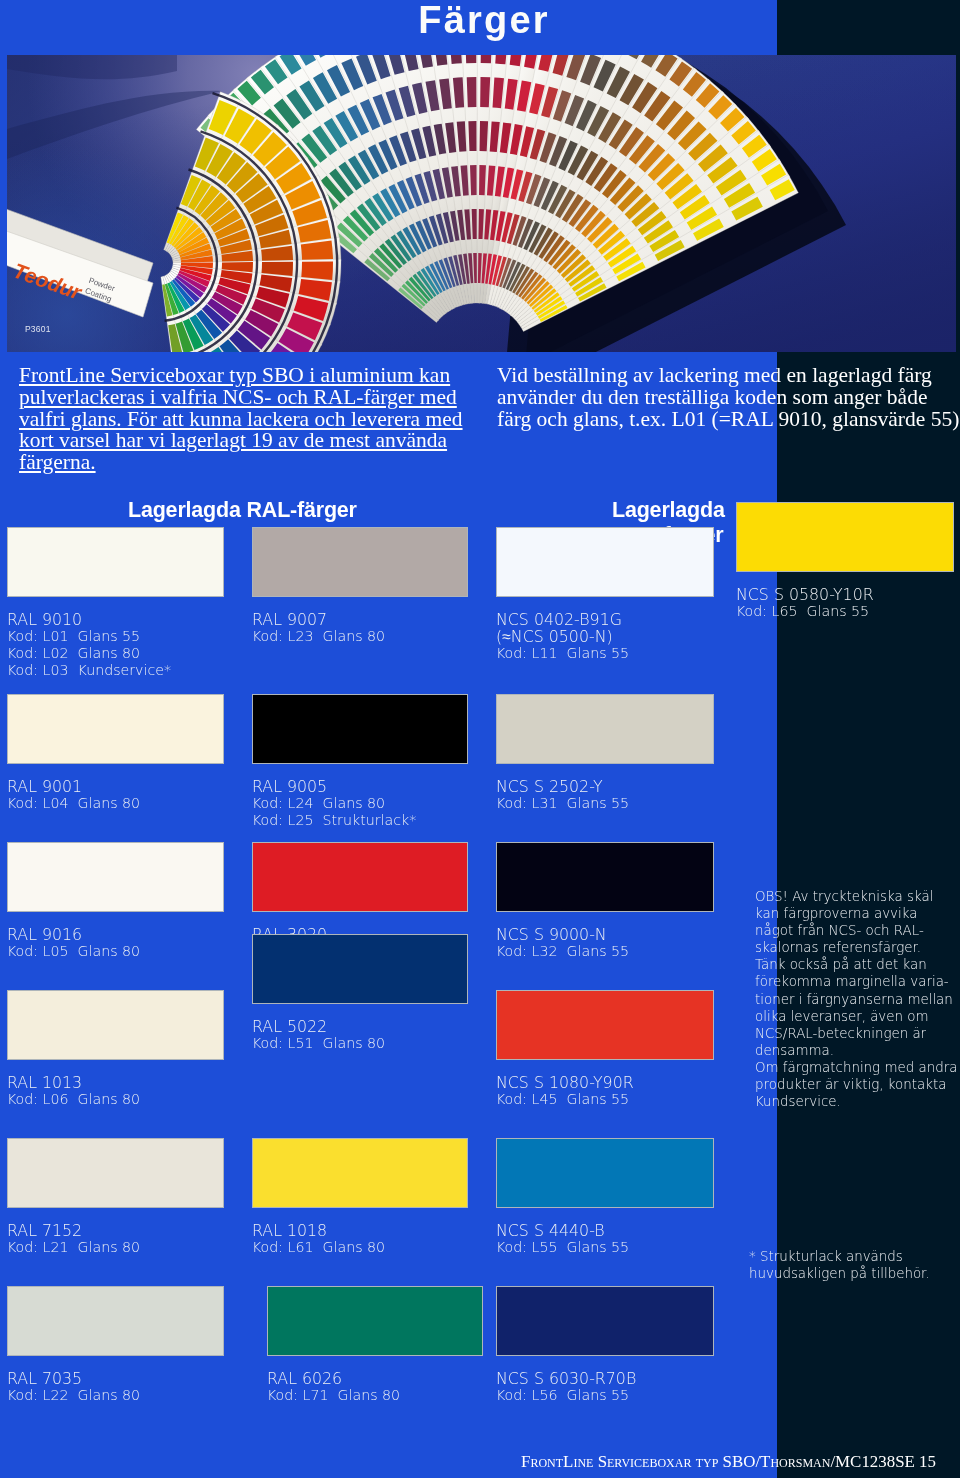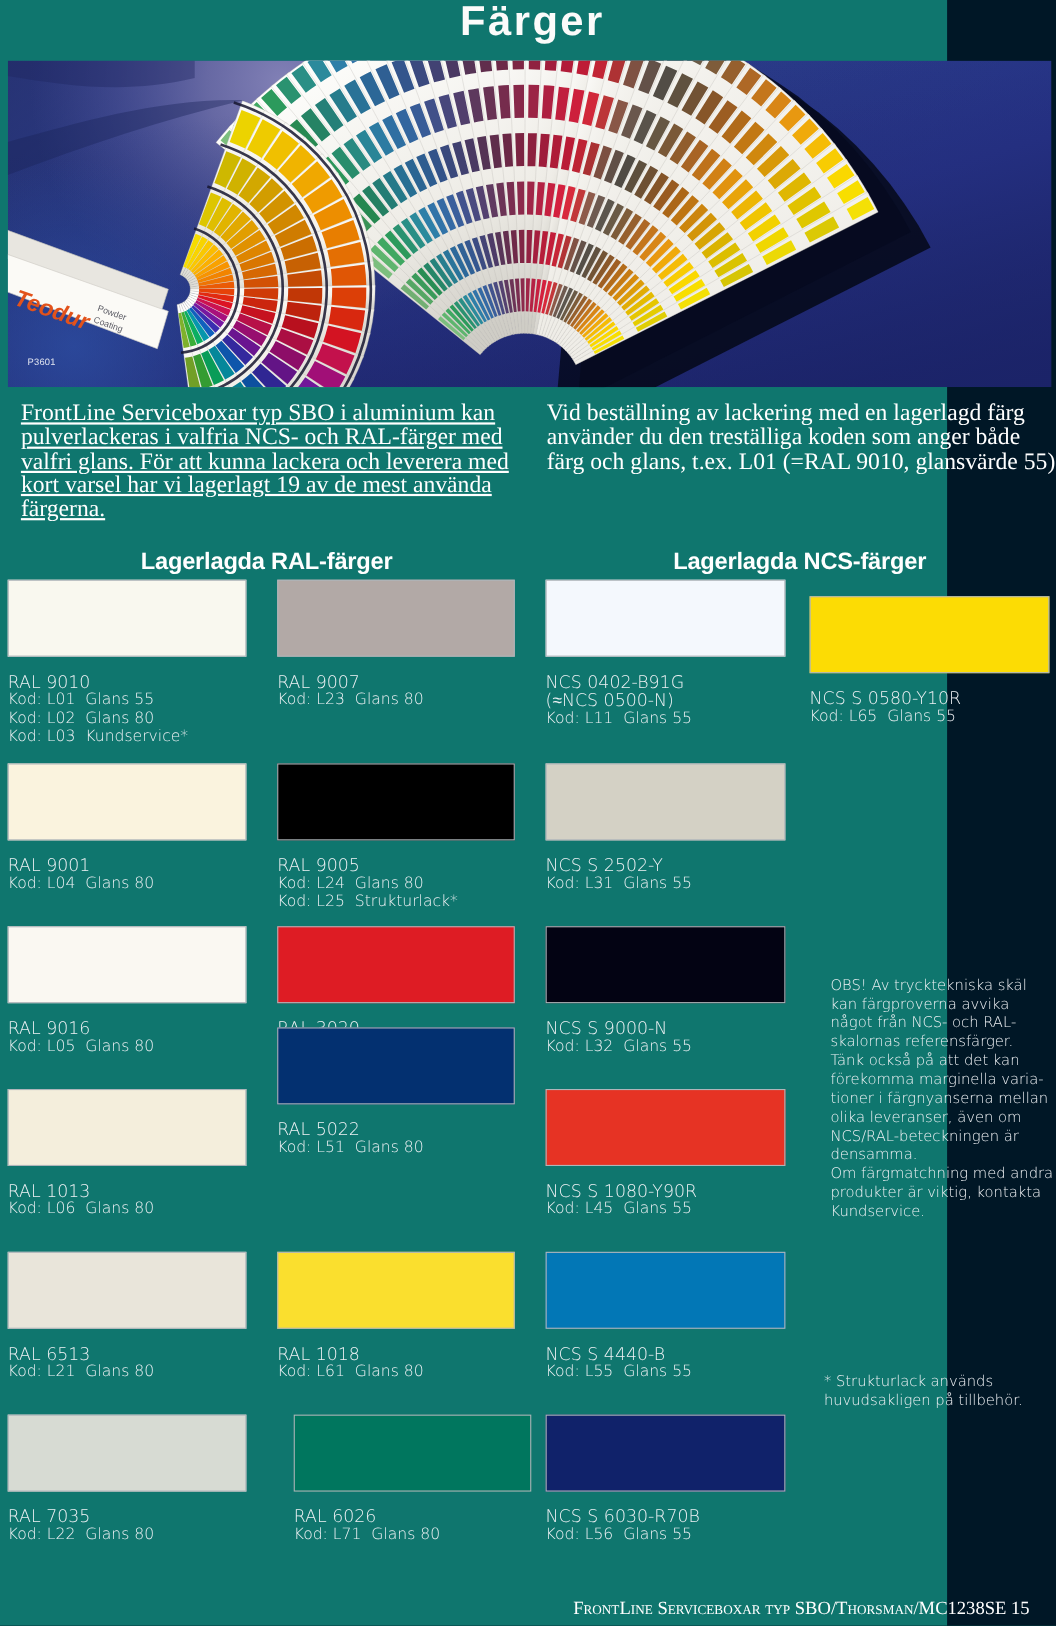--- a/index.html
+++ b/index.html
@@ -1,19 +1,19 @@
 <!DOCTYPE html>
 <html><head>
 <meta charset="utf-8">
 <title>Farger</title>
 <style>
   html,body{margin:0;padding:0;}
   body{width:960px;height:1478px;background:#001726;overflow:hidden;
        font-family:"Liberation Sans",sans-serif;}
-  .page{position:relative;width:861px;height:1478px;background:#0f766e;}
+  .page{position:relative;width:777px;height:1478px;background:#1d4ed8;}
 
   
   .page-title{position:absolute;left:4px;top:-4px;width:960px;text-align:center;
     font-family:"Liberation Sans",sans-serif;font-weight:bold;font-size:38px;
     letter-spacing:2.2px;color:#fbfbfa;line-height:48px;}
   .hero{position:absolute;left:7px;top:55px;width:949px;height:297px;overflow:hidden;}
   .hero svg{display:block;}
   .hero-caption{position:absolute;left:25px;top:324px;font-size:8.5px;color:#dfe3ef;
     font-family:"Liberation Sans",sans-serif;letter-spacing:0.2px;}
 
@@ -580,21 +580,21 @@
         <div class="chip" style="background: rgb(178, 169, 166);"></div>
         <div class="nm">RAL 9007</div>
         <div class="kd">Kod: L23  Glans 80</div>
       </div>
       <div class="sw" style="left: 496px; top: 527px; width: 218px;">
         <div class="chip" style="background: rgb(244, 248, 253);"></div>
         <div class="nm">NCS 0402-B91G</div>
         <div class="nm nm2">(≈NCS 0500-N)</div>
         <div class="kd">Kod: L11  Glans 55</div>
       </div>
-      <div class="sw" style="left: 736px; top: 542px; width: 218px;">
+      <div class="sw" style="left: 736px; top: 502px; width: 218px;">
         <div class="chip" style="background: rgb(252, 220, 4);"></div>
         <div class="nm">NCS S 0580-Y10R</div>
         <div class="kd">Kod: L65  Glans 55</div>
       </div>
       <div class="sw" style="left: 7px; top: 694px; width: 217px;">
         <div class="chip" style="background: rgb(250, 243, 222);"></div>
         <div class="nm">RAL 9001</div>
         <div class="kd">Kod: L04  Glans 80</div>
       </div>
       <div class="sw" style="left: 252px; top: 694px; width: 216px;">
@@ -633,21 +633,21 @@
         <div class="nm">RAL 5022</div>
         <div class="kd">Kod: L51  Glans 80</div>
       </div>
       <div class="sw" style="left: 496px; top: 990px; width: 218px;">
         <div class="chip" style="background: rgb(230, 51, 36);"></div>
         <div class="nm">NCS S 1080-Y90R</div>
         <div class="kd">Kod: L45  Glans 55</div>
       </div>
       <div class="sw" style="left: 7px; top: 1138px; width: 217px;">
         <div class="chip" style="background: rgb(233, 229, 218);"></div>
-        <div class="nm">RAL 6513</div>
+        <div class="nm">RAL 7152</div>
         <div class="kd">Kod: L21  Glans 80</div>
       </div>
       <div class="sw" style="left: 252px; top: 1138px; width: 216px;">
         <div class="chip" style="background: rgb(250, 223, 46);"></div>
         <div class="nm">RAL 1018</div>
         <div class="kd">Kod: L61  Glans 80</div>
       </div>
       <div class="sw" style="left: 496px; top: 1138px; width: 218px;">
         <div class="chip" style="background: rgb(2, 119, 182);"></div>
         <div class="nm">NCS S 4440-B</div>

